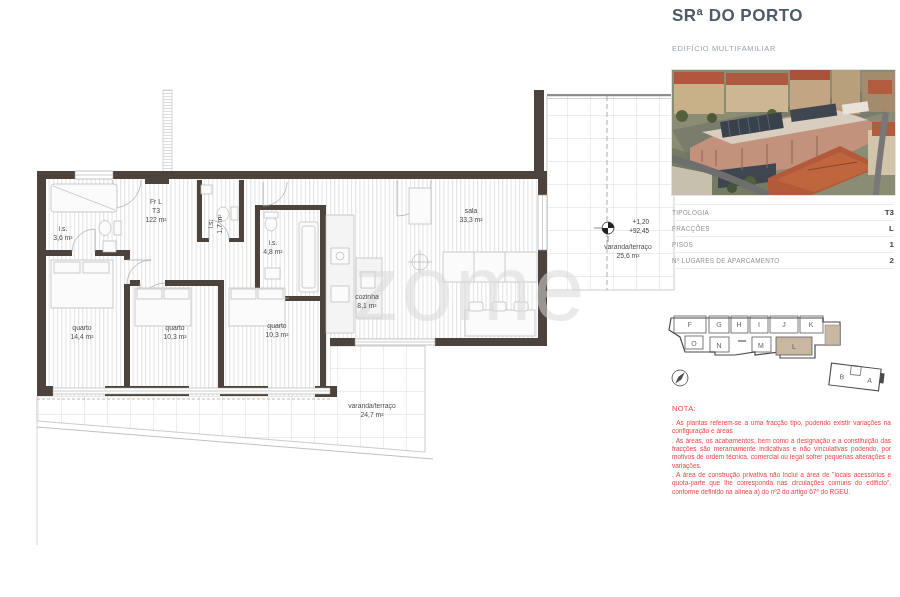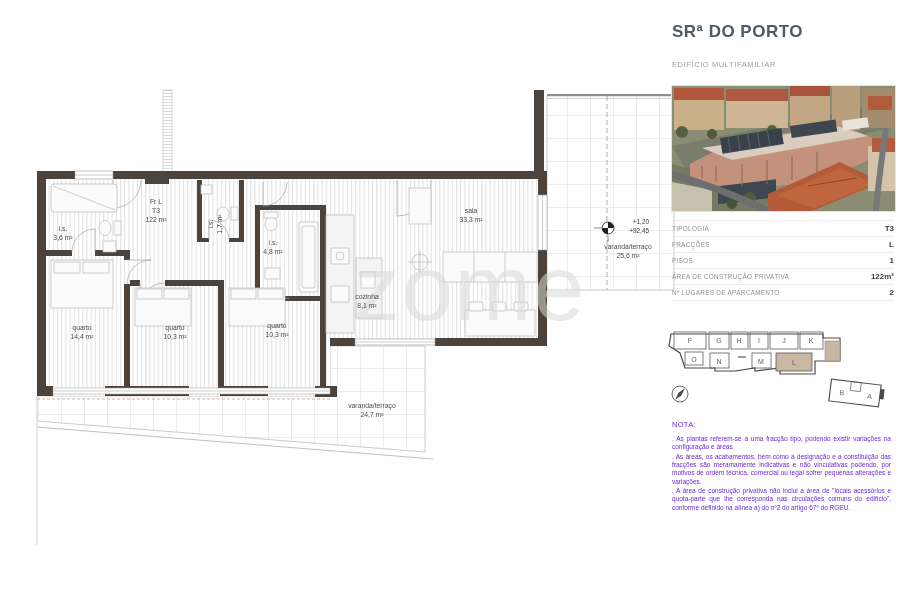--- a/index.html
+++ b/index.html
@@ -1,30 +1,30 @@
 <!DOCTYPE html>
 <html><head>
 <meta charset="utf-8">
 <style>
   html,body{margin:0;padding:0;background:#ffffff;}
   .page{position:relative;width:900px;height:597px;background:#fff;overflow:hidden;
         font-family:"Liberation Sans",sans-serif;}
   
-  .sidebar{position:absolute;left:668px;top:16px;width:232px;height:529px;}
+  .sidebar{position:absolute;left:668px;top:0;width:232px;height:529px;}
   .brand{position:absolute;left:4px;top:6px;}
   .brand .title{font-size:17px;font-weight:bold;color:#4d5a6a;letter-spacing:.5px;}
   .brand .subtitle{font-size:7.5px;color:#9aa2ab;letter-spacing:.6px;margin-top:18px;}
   .photo{position:absolute;left:4px;top:70px;width:223px;height:125px;outline:1px solid #e2e2e2;}
   .details{position:absolute;left:4px;top:204px;width:222px;border-top:1px solid #ececec;}
   .drow{display:flex;justify-content:space-between;align-items:center;height:15px;
         border-bottom:1px solid #ececec;}
   .dlabel{font-size:6.4px;color:#8f8f8f;letter-spacing:.3px;}
   .dvalue{font-size:8px;font-weight:bold;color:#3d3d3d;}
   .keyplan{position:absolute;left:0;top:308px;width:232px;height:92px;}
-  .nota{position:absolute;left:4px;top:404px;width:219px;color:#6d28d9;}
+  .nota{position:absolute;left:4px;top:404px;width:219px;color:#ef4444;}
   .nota .ntitle{font-size:7.5px;margin-bottom:6px;letter-spacing:.3px;}
   .nota p{font-size:6.5px;line-height:1.28;margin:0 0 1px 0;text-align:justify;}
   
   .planwrap{position:absolute;left:15px;top:0;width:668px;height:597px;}
   svg text{font-family:"Liberation Sans",sans-serif;}
   .roomlabel{font-size:6.8px;fill:#4c4c4c;}
   .lvl{font-size:6.4px;fill:#3a3a3a;}
 </style>
 </head>
 <body>
@@ -300,24 +300,20 @@
       </div>
       <div class="drow">
         <span class="dlabel">FRACÇÕES</span>
         <span class="dvalue">L</span>
       </div>
       <div class="drow">
         <span class="dlabel">PISOS</span>
         <span class="dvalue">1</span>
       </div>
       <div class="drow">
-        <span class="dlabel">ÁREA DE CONSTRUÇÃO PRIVATIVA</span>
-        <span class="dvalue">122m²</span>
-      </div>
-      <div class="drow">
         <span class="dlabel">Nº LUGARES DE APARCAMENTO</span>
         <span class="dvalue">2</span>
       </div>
     </div>
 
     <div class="keyplan">
       <svg width="232" height="92" viewBox="0 0 232 92">
         <polygon points="3,10 155,10 155,14 172,14 172,37 147,37 147,50 112,50 112,44 87,47 87,44 67,47 47,47 47,44 17,44 12,29 1,22" fill="#ffffff" stroke="#4a4a4a" stroke-width="1.2"></polygon>
         <rect x="157" y="17" width="15" height="20" fill="#c9b7a1" stroke="#8a8a8a" stroke-width="0.6"></rect>
         <g fill="none" stroke="#5a5a5a" stroke-width="0.8">

